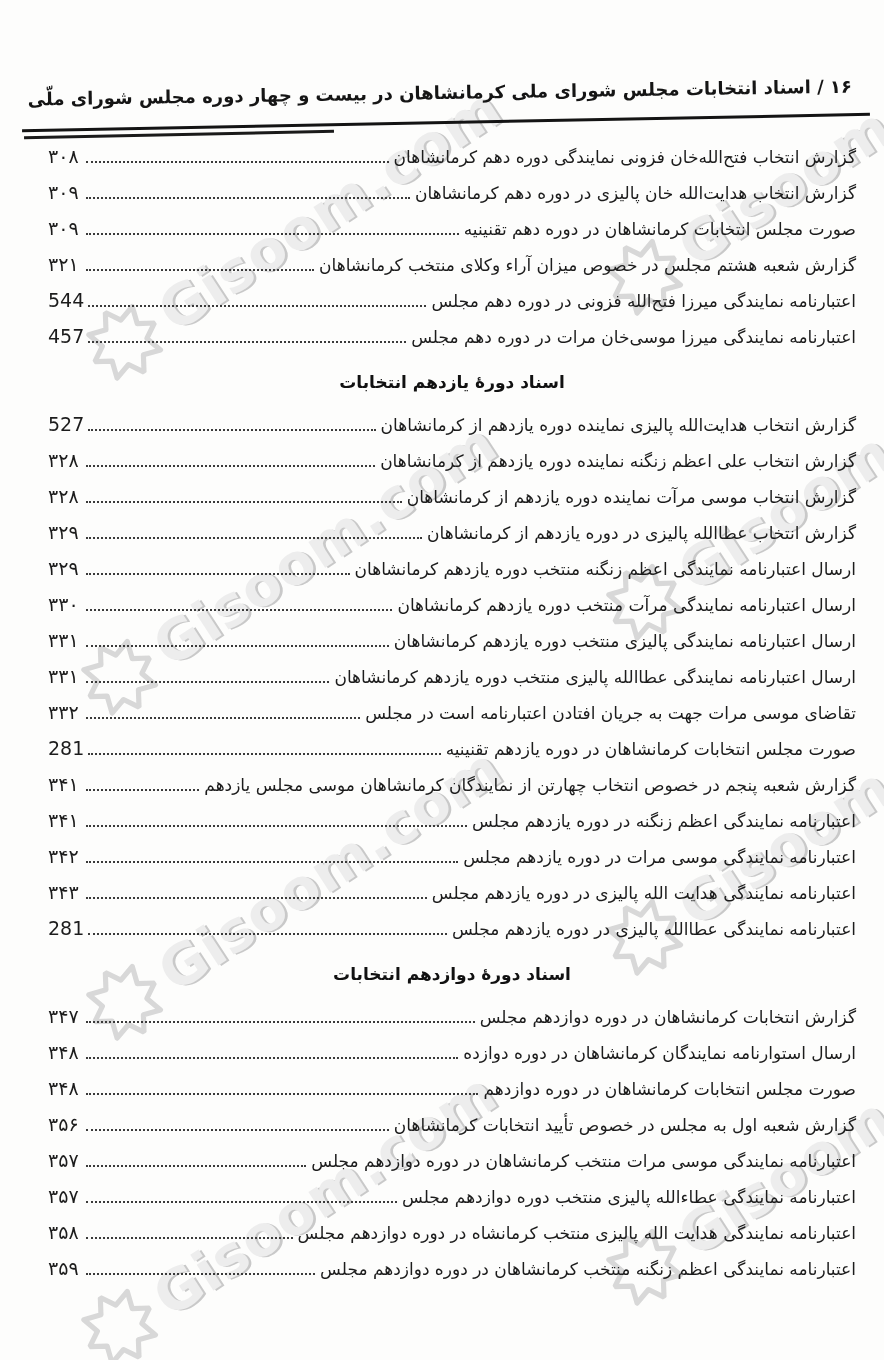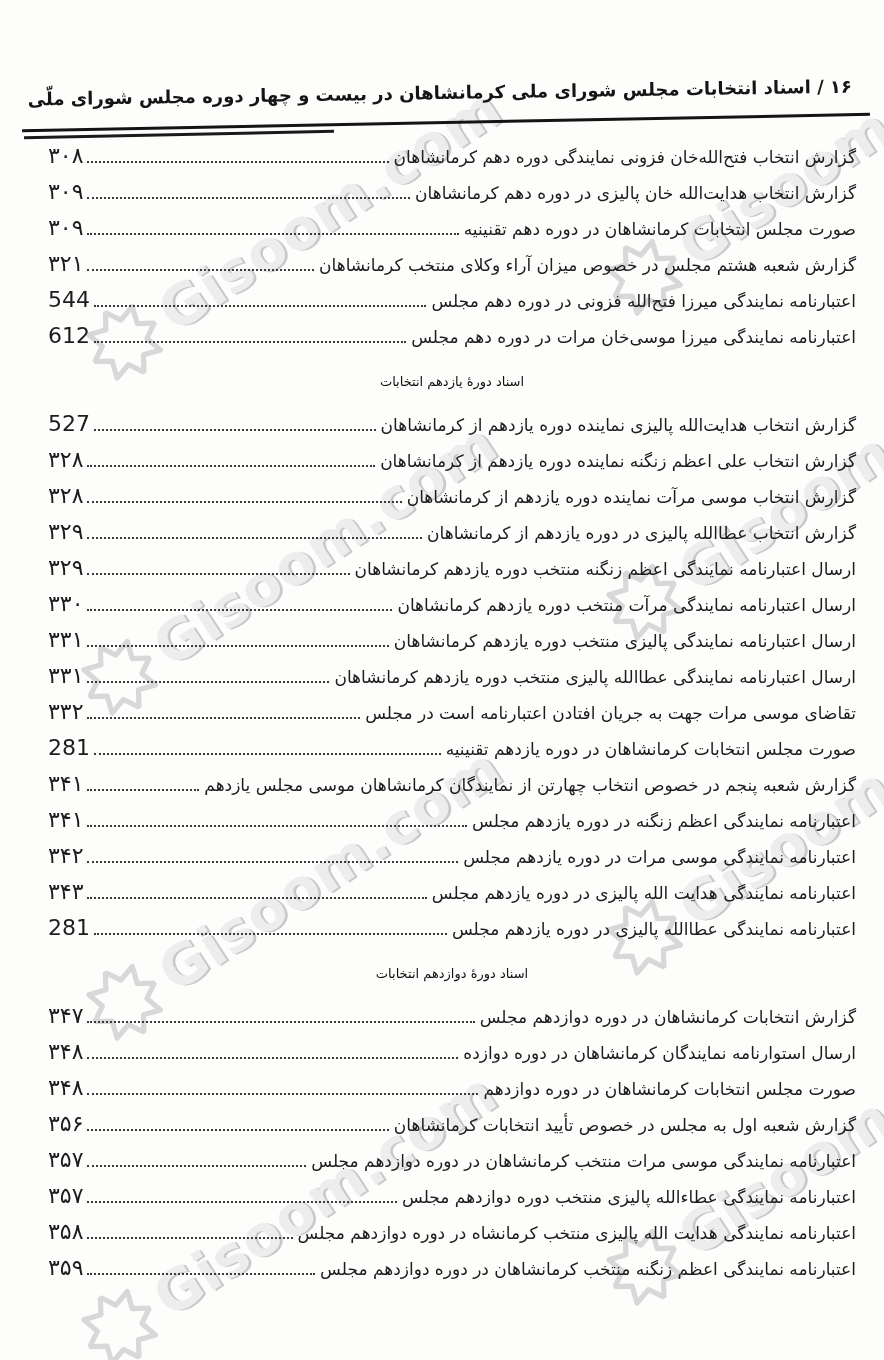--- a/index.html
+++ b/index.html
@@ -49,24 +49,24 @@
     display:flex; align-items:baseline; height:36px;
     font-size:17px; line-height:36px;
   }
   .entry-title { white-space:nowrap; }
   .dots {
     flex:1 1 auto; min-width:8px;
     border-bottom:2px dotted #3a3a3a;
     margin:0 5px 6px 4px;
   }
   .pagenum {
-    font-size:22px; min-width:34px; text-align:left; flex:0 0 auto;
+    font-size:19px; min-width:34px; text-align:left; flex:0 0 auto;
   }
   .section-heading {
-    text-align:center; font-weight:normal; font-size:13px;
+    text-align:center; font-weight:bold; font-size:17px;
     height:28px; line-height:28px;
     margin-top:14px; margin-bottom:10px; color:#111;
   }
 </style>
 </head>
 <body>
 
 <div class="page">
 
   <div class="wm-layer">
@@ -146,21 +146,21 @@
           <span class="pagenum">۳۲۱</span>
         </div>
         <div class="entry">
           <span class="entry-title">اعتبارنامه نمایندگی میرزا فتح‌الله فزونی در دوره دهم مجلس</span>
           <span class="dots"></span>
           <span class="pagenum">544</span>
         </div>
         <div class="entry">
           <span class="entry-title">اعتبارنامه نمایندگی میرزا موسی‌خان مرات در دوره دهم مجلس</span>
           <span class="dots"></span>
-          <span class="pagenum">612</span>
+          <span class="pagenum">457</span>
         </div>
         <div class="section-heading">اسناد دورۀ یازدهم انتخابات</div>
         <div class="entry">
           <span class="entry-title">گزارش انتخاب هدایت‌الله پالیزی نماینده دوره یازدهم از کرمانشاهان</span>
           <span class="dots"></span>
           <span class="pagenum">527</span>
         </div>
         <div class="entry">
           <span class="entry-title">گزارش انتخاب علی اعظم زنگنه نماینده دوره یازدهم از کرمانشاهان</span>
           <span class="dots"></span>

